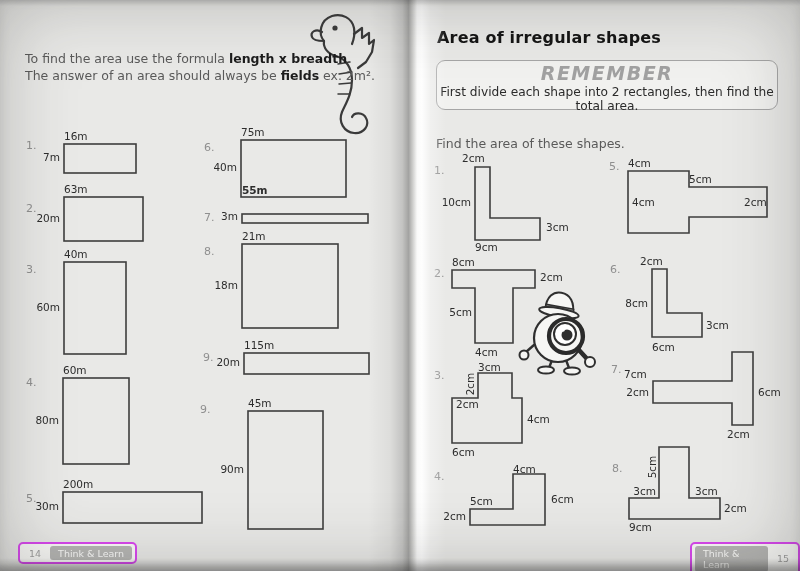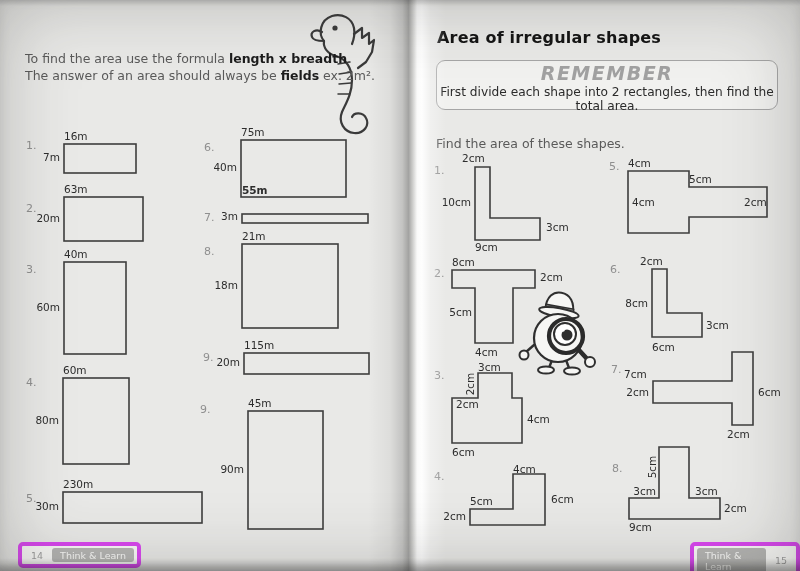--- a/index.html
+++ b/index.html
@@ -25,21 +25,21 @@
   .dim{position:absolute;font-size:10.5px;color:#2d2d2d;white-space:nowrap;}
   .c{text-align:left;}
   .r{text-align:right;}
   .rot{transform:rotate(-90deg);transform-origin:center;}
   .remember{position:absolute;left:436px;top:60px;width:340px;height:48px;
         border:1.4px solid #a6a6a6;border-radius:9px;background:#f1f1ef;text-align:center;}
   .remember-title{font-size:19px;font-weight:800;font-style:italic;color:#a1a1a1;
         letter-spacing:1.5px;line-height:1.15;margin-top:2px;}
   .remember-text{font-size:12.2px;color:#2b2b2b;margin-top:0px;}
   .badge{position:absolute;top:542px;display:flex;align-items:center;gap:3px;
-        background:#fbfbf9;border:4px solid #d946ef;border-radius:5px;padding:2px 3px;
+        background:#fbfbf9;border:2px solid #d946ef;border-radius:5px;padding:2px 3px;
         font-size:9.5px;line-height:1.2;}
   .badge .cell-num{color:#9f9f9f;padding:1px 6px;}
   .badge .cell-brand{background:#b6b6b4;color:#fcfcfa;border-radius:3px;padding:1.5px 8px;}
 </style>
 </head>
 <body>
 
 <div class="book">
 
   <svg class="art" width="800" height="571" viewBox="0 0 800 571">
@@ -112,21 +112,21 @@
   <span class="num" style="left:204px;top:141px;">6.</span>
   <span class="num" style="left:204px;top:211px;">7.</span>
   <span class="num" style="left:204px;top:245px;">8.</span>
   <span class="num" style="left:203px;top:351px;">9.</span>
   <span class="num" style="left:200px;top:403px;">9.</span>
 
   <span class="dim c" style="left:64px;top:130px;width:72px;">16m</span>
   <span class="dim c" style="left:64px;top:183px;width:79px;">63m</span>
   <span class="dim c" style="left:64px;top:248px;width:62px;">40m</span>
   <span class="dim c" style="left:63px;top:364px;width:66px;">60m</span>
-  <span class="dim c" style="left:63px;top:478px;width:139px;">230m</span>
+  <span class="dim c" style="left:63px;top:478px;width:139px;">200m</span>
   <span class="dim c" style="left:241px;top:126px;width:105px;">75m</span>
   <span class="dim c" style="left:242px;top:184px;width:126px;font-weight:bold;">55m</span>
   <span class="dim c" style="left:242px;top:230px;width:96px;">21m</span>
   <span class="dim c" style="left:244px;top:339px;width:125px;">115m</span>
   <span class="dim c" style="left:248px;top:397px;width:75px;">45m</span>
 
   <span class="dim r" style="left:20px;top:151px;width:40px;">7m</span>
   <span class="dim r" style="left:20px;top:212px;width:40px;">20m</span>
   <span class="dim r" style="left:20px;top:301px;width:40px;">60m</span>
   <span class="dim r" style="left:19px;top:414px;width:40px;">80m</span>

